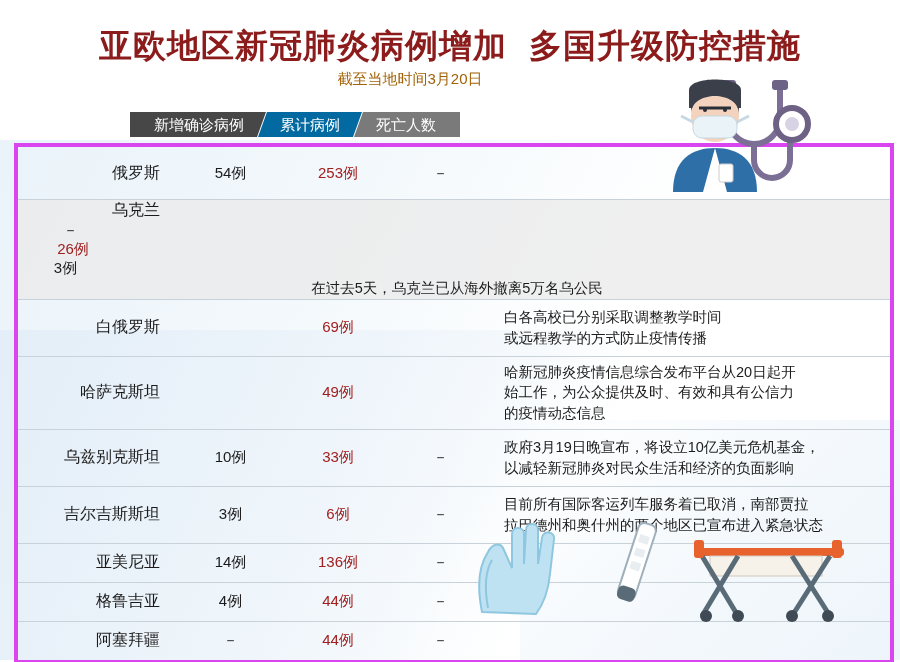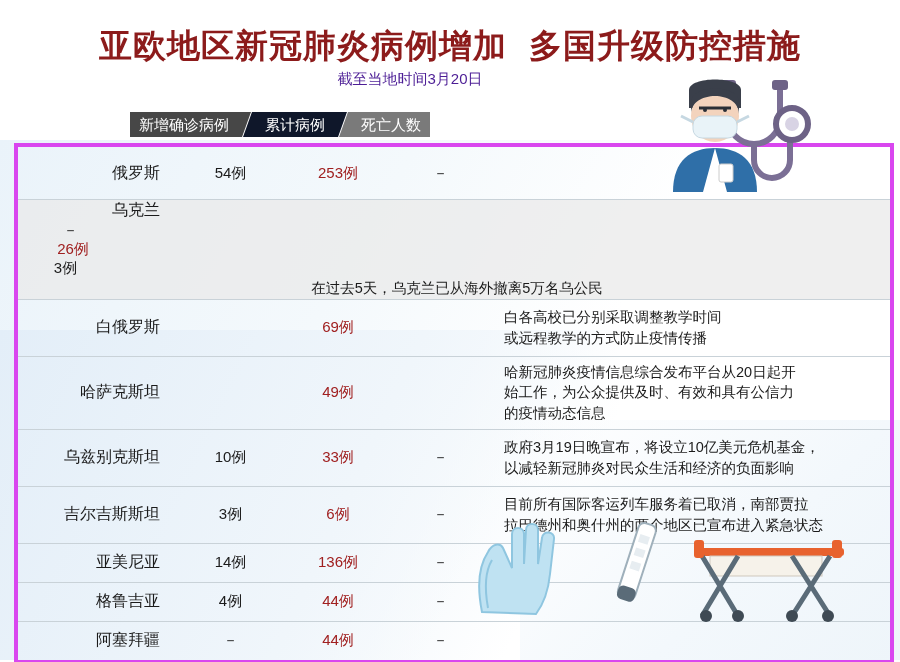--- a/index.html
+++ b/index.html
@@ -40,37 +40,37 @@
     font-weight:bold;
     letter-spacing:1px;
     color:#8c1b1b;
     white-space:nowrap;
   }
   .title .gap{display:inline-block;width:22px;}
   .subtitle{
     position:absolute;left:0;top:70px;width:820px;
     text-align:center;
     font-size:15px;
-    color:#4c1d95;
+    color:#a16207;
   }
 
   
   .legend{
     position:absolute;left:130px;top:112px;
     display:flex;align-items:center;
   }
   .chip{
     height:25px;line-height:25px;
-    padding:0 9px;
+    padding:0 24px;
     font-size:15px;color:#ffffff;
     position:relative;
     margin-right:2px;
   }
   .chip.dark{background:#474747;}
-  .chip.red{background:#0f172a;}
+  .chip.red{background:#0369a1;}
   .chip.grey{background:#7a7a7a;}
   .chip.sk-l{clip-path:polygon(0 0,100% 0,calc(100% - 9px) 100%,0 100%);padding-right:22px;}
   .chip.sk-m{clip-path:polygon(9px 0,100% 0,calc(100% - 9px) 100%,0 100%);margin-left:-10px;padding:0 22px;}
   .chip.sk-r{clip-path:polygon(9px 0,100% 0,100% 100%,0 100%);margin-left:-10px;padding-left:22px;}
 
   
   .table{
     position:absolute;left:14px;top:143px;
     width:872px;
     border:4px solid #d946ef;

